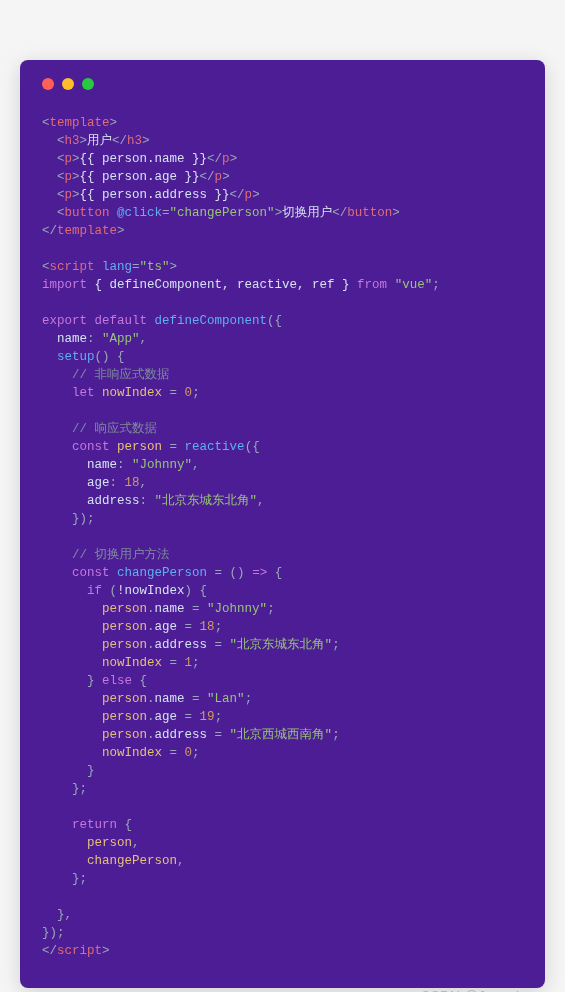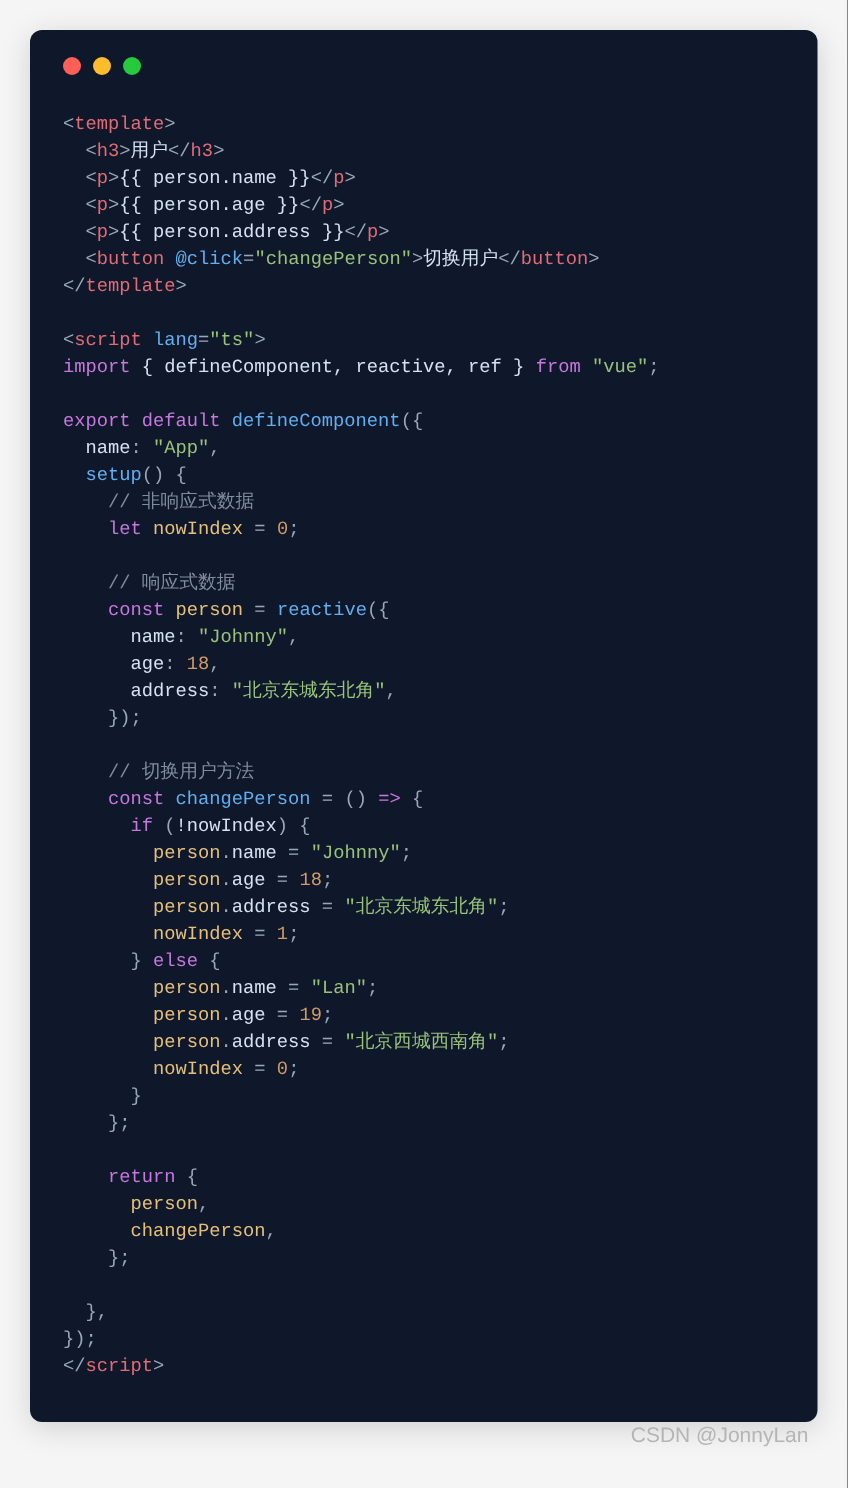--- a/index.html
+++ b/index.html
@@ -4,24 +4,25 @@
 <style>
   body {
     margin: 0;
     padding: 20px;
     background: #f5f5f5;
     font-family: "SF Mono", Monaco, Menlo, Consolas, "Courier New", monospace;
     width: 565px;
     box-sizing: border-box;
   }
   .window {
-    background: #0f172a;
+    background: #4c1d95;
     border-radius: 8px;
     padding: 18px 22px 28px 22px;
     box-shadow: 0 4px 20px rgba(0,0,0,0.15);
+    margin-top: 40px;
   }
   .titlebar {
     display: flex;
     gap: 8px;
     margin-bottom: 24px;
   }
   .dot { width: 12px; height: 12px; border-radius: 50%; }
   .dot.red { background: #ff5f56; }
   .dot.yellow { background: #ffbd2e; }
   .dot.green { background: #27c93f; }

